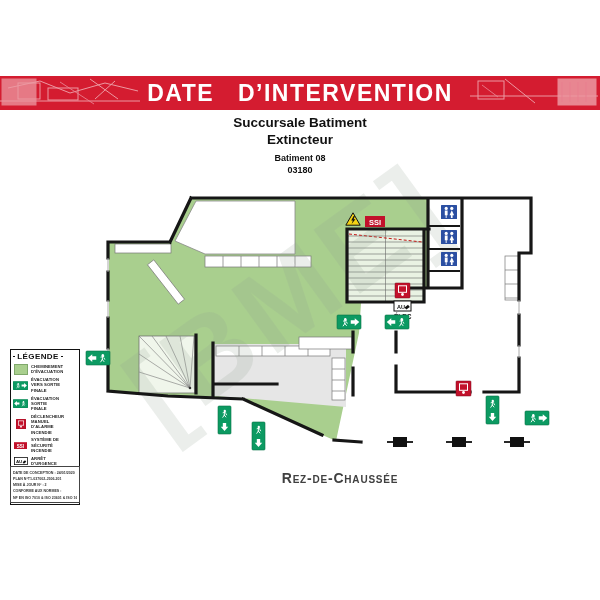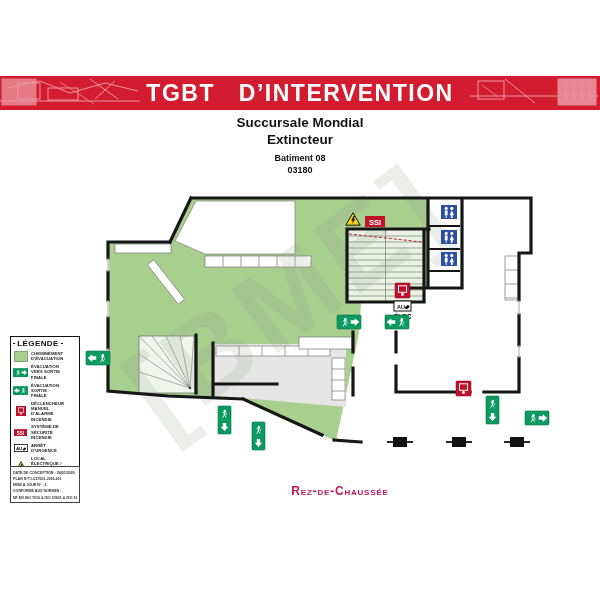--- a/index.html
+++ b/index.html
@@ -14,37 +14,37 @@
 
   
   #headerblock{position:absolute;left:0;top:115px;width:600px;text-align:center;color:#111;}
   .h-title{font-size:13.5px;font-weight:bold;line-height:16.5px;}
   .h-addr{font-size:9px;font-weight:bold;line-height:11.5px;margin-top:5px;}
 
   
   #plansvg{position:absolute;left:0;top:0;width:600px;height:600px;}
 
   
-  #legend{position:absolute;left:10px;top:336px;width:70px;background:#fff;
+  #legend{position:absolute;left:10px;top:349px;width:70px;background:#fff;
           border:1.6px solid #111;box-sizing:border-box;padding:2px 16px 1px 2px;z-index:5;}
   .lg-title{display:flex;align-items:center;gap:2px;font-size:8px;font-weight:bold;
             letter-spacing:.4px;color:#111;}
   .lg-title::before,.lg-title::after{content:"";flex:1;height:1.4px;background:#111;}
   .lg-row{display:flex;align-items:center;gap:3px;margin-top:2.6px;}
   .lg-ic{flex:0 0 15px;display:flex;justify-content:center;}
   .lg-lb{font-size:4.2px;font-weight:bold;color:#222;line-height:1.25;letter-spacing:.1px;}
   .sw-green{width:12px;height:9px;background:#A9CF8E;border:.6px solid #7FA86B;}
 
   #plan-notes{position:absolute;left:10px;top:466px;width:70px;height:37px;background:#fff;
           border:1px solid #444;box-sizing:border-box;padding:2.5px 2px;z-index:5;}
   #plan-notes div{font-size:3.6px;line-height:1.75;color:#333;font-weight:bold;white-space:nowrap;overflow:hidden;}
 
   
-  #floor-label{position:absolute;left:90px;top:484px;width:500px;text-align:center;
-          font-size:12px;font-weight:bold;font-variant:small-caps;letter-spacing:.8px;color:#be185d;}
+  #floor-label{position:absolute;left:90px;top:470px;width:500px;text-align:center;
+          font-size:14px;font-weight:bold;font-variant:small-caps;letter-spacing:.8px;color:#404040;}
 
   
   #logo{position:absolute;left:330px;top:505px;width:266px;height:92px;}
   #logo-mark{position:absolute;left:0;top:0;}
   #logo-text{position:absolute;left:100px;top:6px;font-weight:bold;
              transform:scaleX(.8);transform-origin:left top;line-height:33px;font-size:30px;
              letter-spacing:.5px;white-space:nowrap;}
 </style>
 </head>
 <body>
@@ -61,25 +61,25 @@
         <path d="M90,3 l28,20 M95,23 l20,-18 M0,25 h140"></path>
         <rect x="478" y="5" width="26" height="18"></rect>
         <path d="M470,20 h128 M505,3 l30,24"></path>
         <rect x="558" y="3" width="38" height="26" fill="#fff" opacity="0.85"></rect>
       </g>
       <g stroke="#E9808F" stroke-width="1" fill="none" opacity="0.9">
         <path d="M562,6 v20 M570,6 v20 M578,6 v20 M586,6 v20"></path>
         <path d="M482,9 l16,12 M60,6 l34,22"></path>
       </g>
     </svg>
-    <div id="banner-title">TGBT D’INTERVENTION</div>
+    <div id="banner-title">DATE D’INTERVENTION</div>
   </div>
 
   <div id="headerblock">
-    <div class="h-title">Succursale Mondial</div>
+    <div class="h-title">Succursale Batiment</div>
     <div class="h-title">Extincteur</div>
     <div class="h-addr">
       <div>Batiment 08</div>
       <div>03180</div>
     </div>
   </div>
 
   <svg id="plansvg" viewBox="0 0 600 600">
     <defs>
       <g id="runman" stroke="#fff" stroke-width="1" fill="none" stroke-linecap="round">

